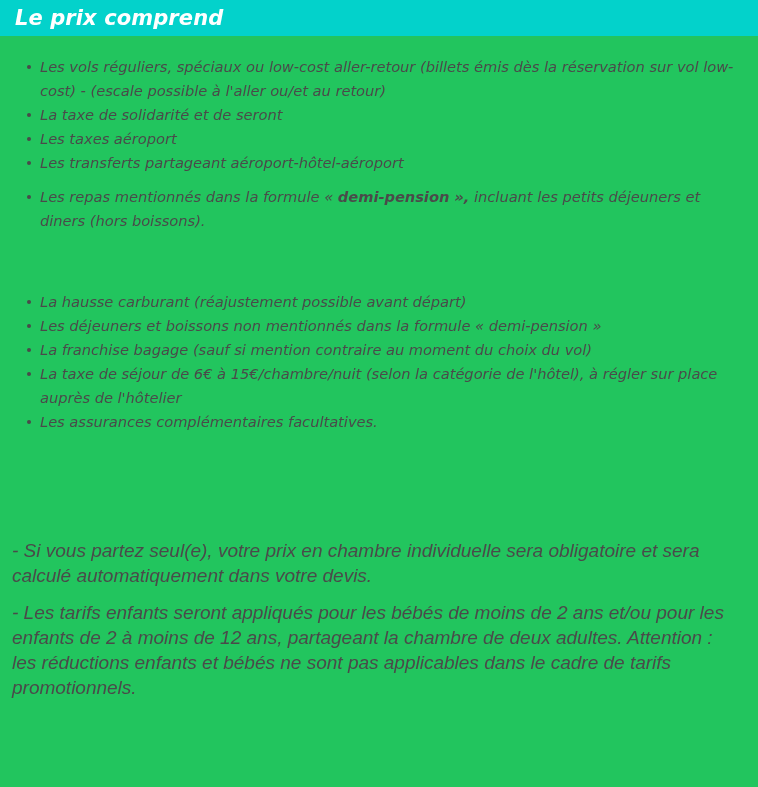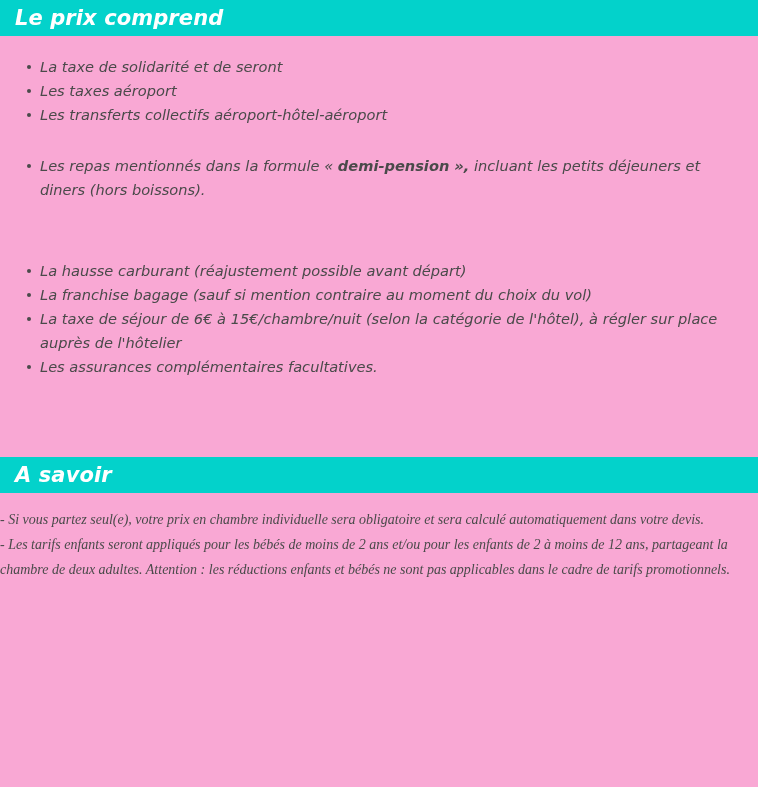--- a/index.html
+++ b/index.html
@@ -11,21 +11,21 @@
     width: 758px;
     height: 787px;
     font-family: "DejaVu Sans", sans-serif;
     overflow: hidden;
   }
 
   .page {
     position: relative;
     width: 758px;
     height: 787px;
-    background: #f9a8d4;
+    background: #22c55e;
   }
 
   
   .section-header {
     width: 758px;
     box-sizing: border-box;
     background: #03d2cb;
     color: #ffffff;
     font-family: "DejaVu Sans", sans-serif;
     font-style: italic;
@@ -76,63 +76,64 @@
   .gap-after-s1 { height: 40px; }
   .gap-s2-top   { height: 17px; }
   .gap-after-s2 { height: 78px; }
   .gap-s3-top   { height: 14px; }
 
   
   .note-block {
     padding: 0 8px 0 0;
   }
   .note-para {
-    font-family: Liberation Serif, serif;
+    font-family: Liberation Sans, sans-serif;
     font-style: italic;
-    font-size: 14px;
+    font-size: 19px;
     line-height: 25px;
     color: #4a4a4a;
-    margin: 0;
+    margin: 12px;
     padding: 0;
   }
 </style>
 </head>
 <body>
 
 <div class="page">
 
   <div class="section-header">Le prix comprend</div>
 
   <div class="gap-s1-top"></div>
 
   <ul class="bullet-list">
+    <li class="bullet-item">Les vols réguliers,  spéciaux ou low-cost aller-retour (billets émis dès la réservation sur vol low-cost) - (escale possible à l'aller ou/et au retour)</li>
     <li class="bullet-item">La taxe de solidarité et de seront</li>
     <li class="bullet-item">Les taxes aéroport</li>
-    <li class="bullet-item">Les transferts collectifs aéroport-hôtel-aéroport</li>
+    <li class="bullet-item">Les transferts partageant aéroport-hôtel-aéroport</li>
 
-    <li class="bullet-item" style="margin-top:27px;">
+    <li class="bullet-item" style="margin-top:10px;">
       <span>Les repas mentionnés dans la formule « </span><b>demi-pension »,</b><span> incluant les petits déjeuners et diners (hors boissons).</span>
     </li>
   </ul>
 
   <div class="gap-after-s1"></div>
 
 
   <div class="gap-s2-top"></div>
 
   <ul class="bullet-list">
     <li class="bullet-item">La hausse carburant (réajustement possible avant départ)</li>
+    <li class="bullet-item">Les déjeuners et boissons non mentionnés dans la formule « demi-pension »</li>
     <li class="bullet-item">La franchise bagage (sauf si mention contraire au moment du choix du vol)</li>
     <li class="bullet-item">La taxe de séjour de 6€ à 15€/chambre/nuit (selon la catégorie de l'hôtel), à régler sur place auprès de l'hôtelier</li>
     <li class="bullet-item">Les assurances complémentaires facultatives.</li>
   </ul>
 
   <div class="gap-after-s2"></div>
 
-  <div class="section-header">A savoir</div>
 
   <div class="gap-s3-top"></div>
 
   <div class="note-block">
     <p class="note-para">- Si vous partez seul(e), votre prix en chambre individuelle sera obligatoire et sera calculé automatiquement dans votre devis.</p>
     <p class="note-para">- Les tarifs enfants seront appliqués pour les bébés de moins de 2 ans et/ou pour les enfants de 2 à moins de 12 ans, partageant la chambre de deux adultes. Attention : les réductions enfants et bébés ne sont pas applicables dans le cadre de tarifs promotionnels.</p>
   </div>
 
 </div>
 

